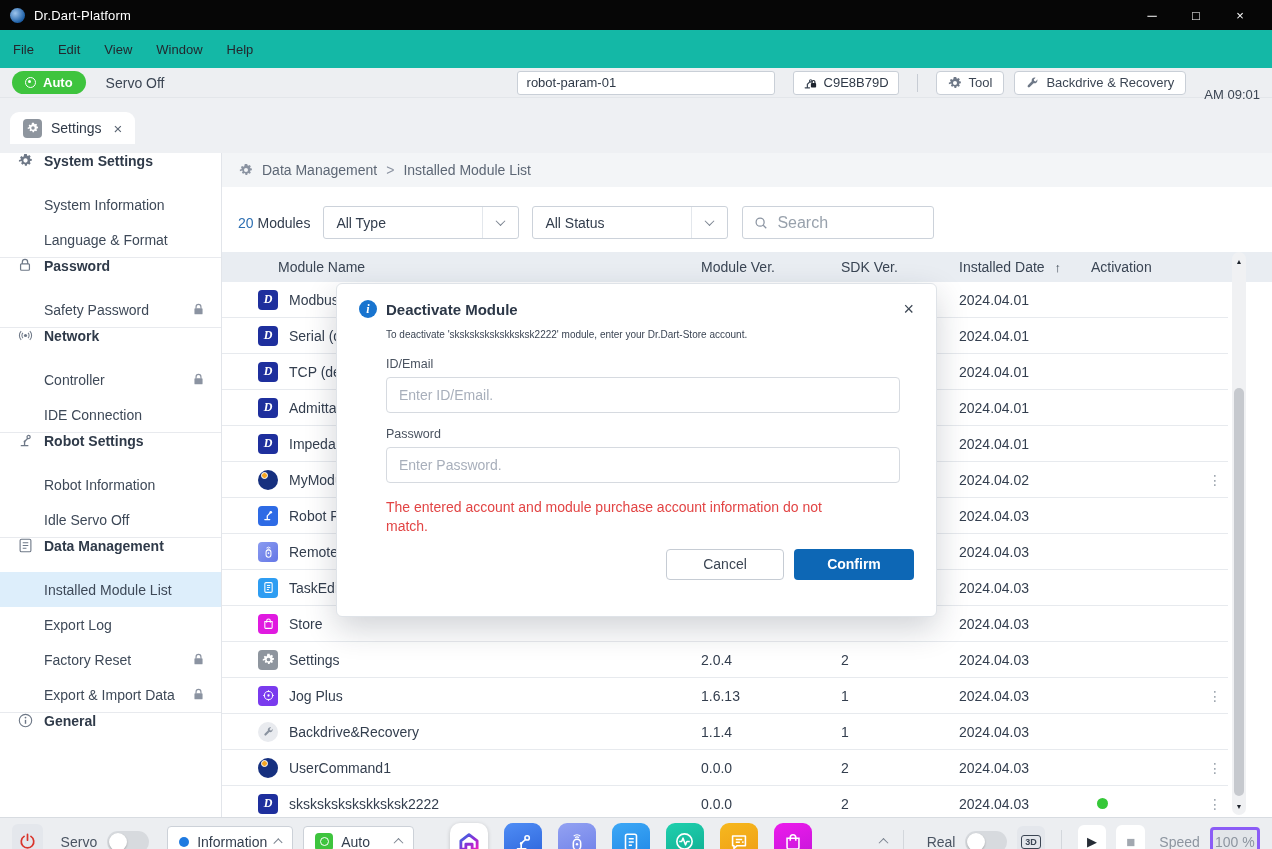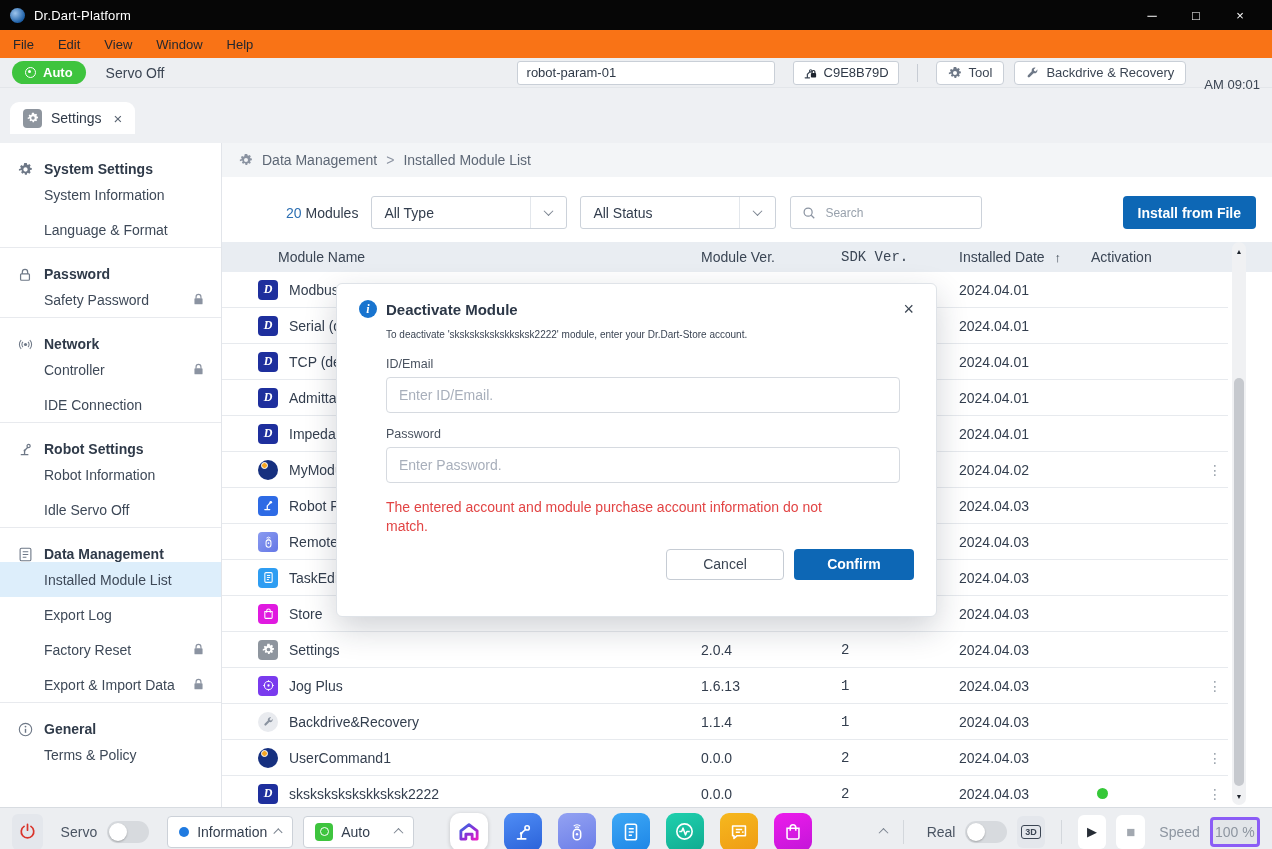--- a/index.html
+++ b/index.html
@@ -8,21 +8,21 @@
   .page { position:relative; width:1272px; height:849px; background:#fff; }
 
   
   .titlebar { height:30px; background:#060606; color:#fff; display:flex; align-items:center; padding:0 10px; font-size:13px; }
   .app-logo { width:15px; height:15px; border-radius:50%; background:radial-gradient(circle at 35% 35%, #9cc4ec, #1d5fa6 70%); margin-right:9px; }
   .win-title { letter-spacing:.2px; }
   .win-controls { margin-left:auto; display:flex; gap:0; }
   .win-btn { width:44px; text-align:center; font-size:13px; color:#fff; cursor:default; }
 
   
-  .menubar { height:28px; background:#f97316; display:flex; align-items:center; gap:24px; padding:0 13px; font-size:13px; color:#23272e; }
+  .menubar { height:38px; background:#14b8a6; display:flex; align-items:center; gap:24px; padding:0 13px; font-size:13px; color:#23272e; }
   .menu-item { cursor:default; }
 
   
   .toolbar { height:30px; background:#edeff2; display:flex; align-items:center; padding:0 12px; gap:10px; border-bottom:1px solid #e3e6ea; }
   .mode-pill { background:#3ec43e; color:#fff; height:23px; border-radius:12px; display:flex; align-items:center; gap:7px; padding:0 13px; font-weight:bold; font-size:13px; }
   .mode-pill .ring { width:11px; height:11px; border:1.6px solid #fff; border-radius:50%; position:relative; }
   .mode-pill .ring::after { content:""; position:absolute; left:2.4px; top:2.4px; width:3px; height:3px; background:#fff; border-radius:50%; }
   .servo-off { font-size:14px; color:#3c4654; margin-left:10px; }
   .tb-spacer { flex:1; }
   .param-input { width:258px; height:24px; background:#fff; border:1px solid #c9cfd7; border-radius:3px; font-size:13px; color:#2f3947; padding:0 9px; display:flex; align-items:center; }
@@ -37,49 +37,49 @@
   .tab { height:32px; background:#fff; border-radius:9px 9px 0 0; display:flex; align-items:center; gap:9px; padding:0 13px; font-size:14px; color:#2e3847; }
   .tab-gear { width:19px; height:19px; background:#8e959e; border-radius:4px; color:#fff; display:flex; align-items:center; justify-content:center; }
   .tab-close { color:#5a6472; font-size:15px; margin-left:3px; }
   .tabgap { height:9px; background:#eef0f3; }
 
   
   .app-body { display:flex; height:664px; background:#fff; }
 
   .sidebar { width:222px; background:#fff; border-right:1px solid #e2e5ea; font-size:14px; overflow:hidden; }
   .side-group.bt { border-top:1px solid #e8eaee; }
-  .group-header { height:34px; display:flex; align-items:flex-end; gap:11px; padding:0 17px; font-weight:bold; color:#2f3a49; font-size:14px; }
+  .group-header { height:34px; display:flex; align-items:flex-start; gap:11px; padding:0 17px; font-weight:bold; color:#2f3a49; font-size:14px; }
   .gh-icon { color:#6e7887; display:inline-flex; width:16px; justify-content:center; }
   .side-item { height:35px; display:flex; align-items:center; padding:0 17px 0 44px; color:#3e4958; }
   .side-item.selected { background:#ddeefb; }
   .side-lock { margin-left:auto; color:#8b93a1; display:inline-flex; }
 
   .content { flex:1; position:relative; background:#fff; overflow:hidden; }
   .breadcrumb { height:34px; background:#f3f5f7; display:flex; align-items:center; gap:9px; padding:0 17px; color:#5d6775; font-size:14px; }
   .crumb-sep { color:#8b93a1; }
 
   .filter-row { display:flex; align-items:center; margin:19px 16px 0 16px; }
-  .mod-count { font-size:14px; color:#323d4d; white-space:nowrap;margin-left:48px; }
+  .mod-count { font-size:14px; color:#323d4d; white-space:nowrap; }
   .mod-count .num { color:#2d6fb2; }
   .select { width:196px; height:33px; border:1px solid #ccd2da; border-radius:3px; display:flex; align-items:center; padding-left:12px; font-size:14px; color:#323d4d; background:#fff; margin-left:13px; }
   .select .chev-box { margin-left:auto; width:36px; height:100%; border-left:1px solid #e3e7ec; display:flex; align-items:center; justify-content:center; }
   .chev { width:7px; height:7px; border-right:1.5px solid #7b8490; border-bottom:1.5px solid #7b8490; display:inline-block; }
   .chev.down { transform:rotate(45deg) translate(-1px,-1px); }
   .chev.up { transform:rotate(-135deg) translate(-1px,-1px); }
-  .search-box { width:192px; height:33px; border:1px solid #ccd2da; border-radius:3px; display:flex; align-items:center; gap:9px; padding:0 11px; color:#98a1ac; font-size:12px; margin-left:14px; background:#fff; }
+  .search-box { width:192px; height:33px; border:1px solid #ccd2da; border-radius:3px; display:flex; align-items:center; gap:9px; padding:0 11px; color:#98a1ac; font-size:16px; margin-left:14px; background:#fff; }
   .install-btn { margin-left:auto; height:33px; background:#0d67b5; color:#fff; border:none; border-radius:4px; padding:0 15px; font-size:14px; font-weight:bold; display:flex; align-items:center; }
 
   
   .table { margin-top:13px; font-size:14px; }
   .thead { height:30px; background:#e9edf2; display:flex; align-items:center; color:#3a4554; }
   .trow { height:36px; display:flex; align-items:center; border-bottom:1px solid #e7eaee; color:#333e4e; margin-right:44px; }
   .col-name { flex:1; display:flex; align-items:center; gap:11px; padding-left:36px; overflow:hidden; white-space:nowrap; }
   .thead .col-name { padding-left:56px; }
   .col-ver { width:140px; flex-shrink:0; }
-  .col-sdk { width:118px; flex-shrink:0;font-family:Liberation Mono, monospace; }
+  .col-sdk { width:118px; flex-shrink:0; }
   .col-date { width:132px; flex-shrink:0; display:flex; align-items:center; gap:10px; }
   .col-act { width:111px; flex-shrink:0; display:flex; align-items:center; }
   .col-menu { width:26px; flex-shrink:0; text-align:center; color:#9aa2ac; }
   .thead .pad-r { width:44px; flex-shrink:0; }
   .sort-arrow { color:#39424f; font-size:13px; }
   .chip { width:20px; height:20px; border-radius:4px; display:flex; align-items:center; justify-content:center; flex-shrink:0; color:#fff; font-size:12px; font-weight:bold; }
   .chip.circle { border-radius:50%; position:relative; }
   .chip.circle .odot { position:absolute; left:3px; top:2px; width:7px; height:7px; border-radius:50%; background:#f5a623; border:1px solid #fff; }
   .chip .ital { font-style:italic; font-family:"Liberation Serif","DejaVu Serif",serif; }
   .act-dot { width:11px; height:11px; border-radius:50%; background:#35c838; margin-left:6px; }
@@ -322,23 +322,20 @@
           <div class="group-header">
             <span class="gh-icon">
               <svg viewBox="0 0 16 16" width="15" height="15">
                 <circle cx="8" cy="8" r="6.6" fill="none" stroke="currentColor" stroke-width="1.2"></circle>
                 <circle cx="8" cy="4.9" r=".95" fill="currentColor"></circle>
                 <path stroke="currentColor" stroke-width="1.5" d="M8 7.3v4.2"></path>
               </svg>
             </span>
             <span>General</span>
           </div>
-          <div class="side-item">
-            <span>Terms &amp; Policy</span>
-          </div>
         </div>
       </div>
 
     <div class="content">
       <div class="breadcrumb">
         <span class="icon-gray">
             <svg viewBox="0 0 16 16" width="14" height="14">
               <path fill="#8a93a1" d="M9.4 1l.3 1.7.9.4 1.5-.9 1.4 1.4-.9 1.5.4.9 1.7.3v2l-1.7.3-.4.9.9 1.5-1.4 1.4-1.5-.9-.9.4-.3 1.7h-2l-.3-1.7-.9-.4-1.5.9-1.4-1.4.9-1.5-.4-.9L1 9.4v-2l1.7-.3.4-.9-.9-1.5 1.4-1.4 1.5.9.9-.4L6.6 1h2zM8 5.7A2.3 2.3 0 1 0 8 10.3 2.3 2.3 0 0 0 8 5.7z"></path>
             </svg>
           </span>
@@ -363,21 +360,20 @@
         </span>
         <span class="search-box">
           <span style="display:inline-flex">
               <svg viewBox="0 0 16 16" width="14" height="14">
                 <circle cx="7" cy="7" r="4.6" fill="none" stroke="#8a93a1" stroke-width="1.4"></circle>
                 <path stroke="#8a93a1" stroke-width="1.4" d="M10.6 10.6L14 14"></path>
               </svg>
             </span>
           <span>Search</span>
         </span>
-        <button class="install-btn">Install from File</button>
       </div>
 
       <div class="table">
         <div class="thead">
           <span class="col-name">Module Name</span>
           <span class="col-ver">Module Ver.</span>
           <span class="col-sdk">SDK Ver.</span>
           <span class="col-date">
             <span>Installed Date</span>
             <span class="sort-arrow">↑</span>

